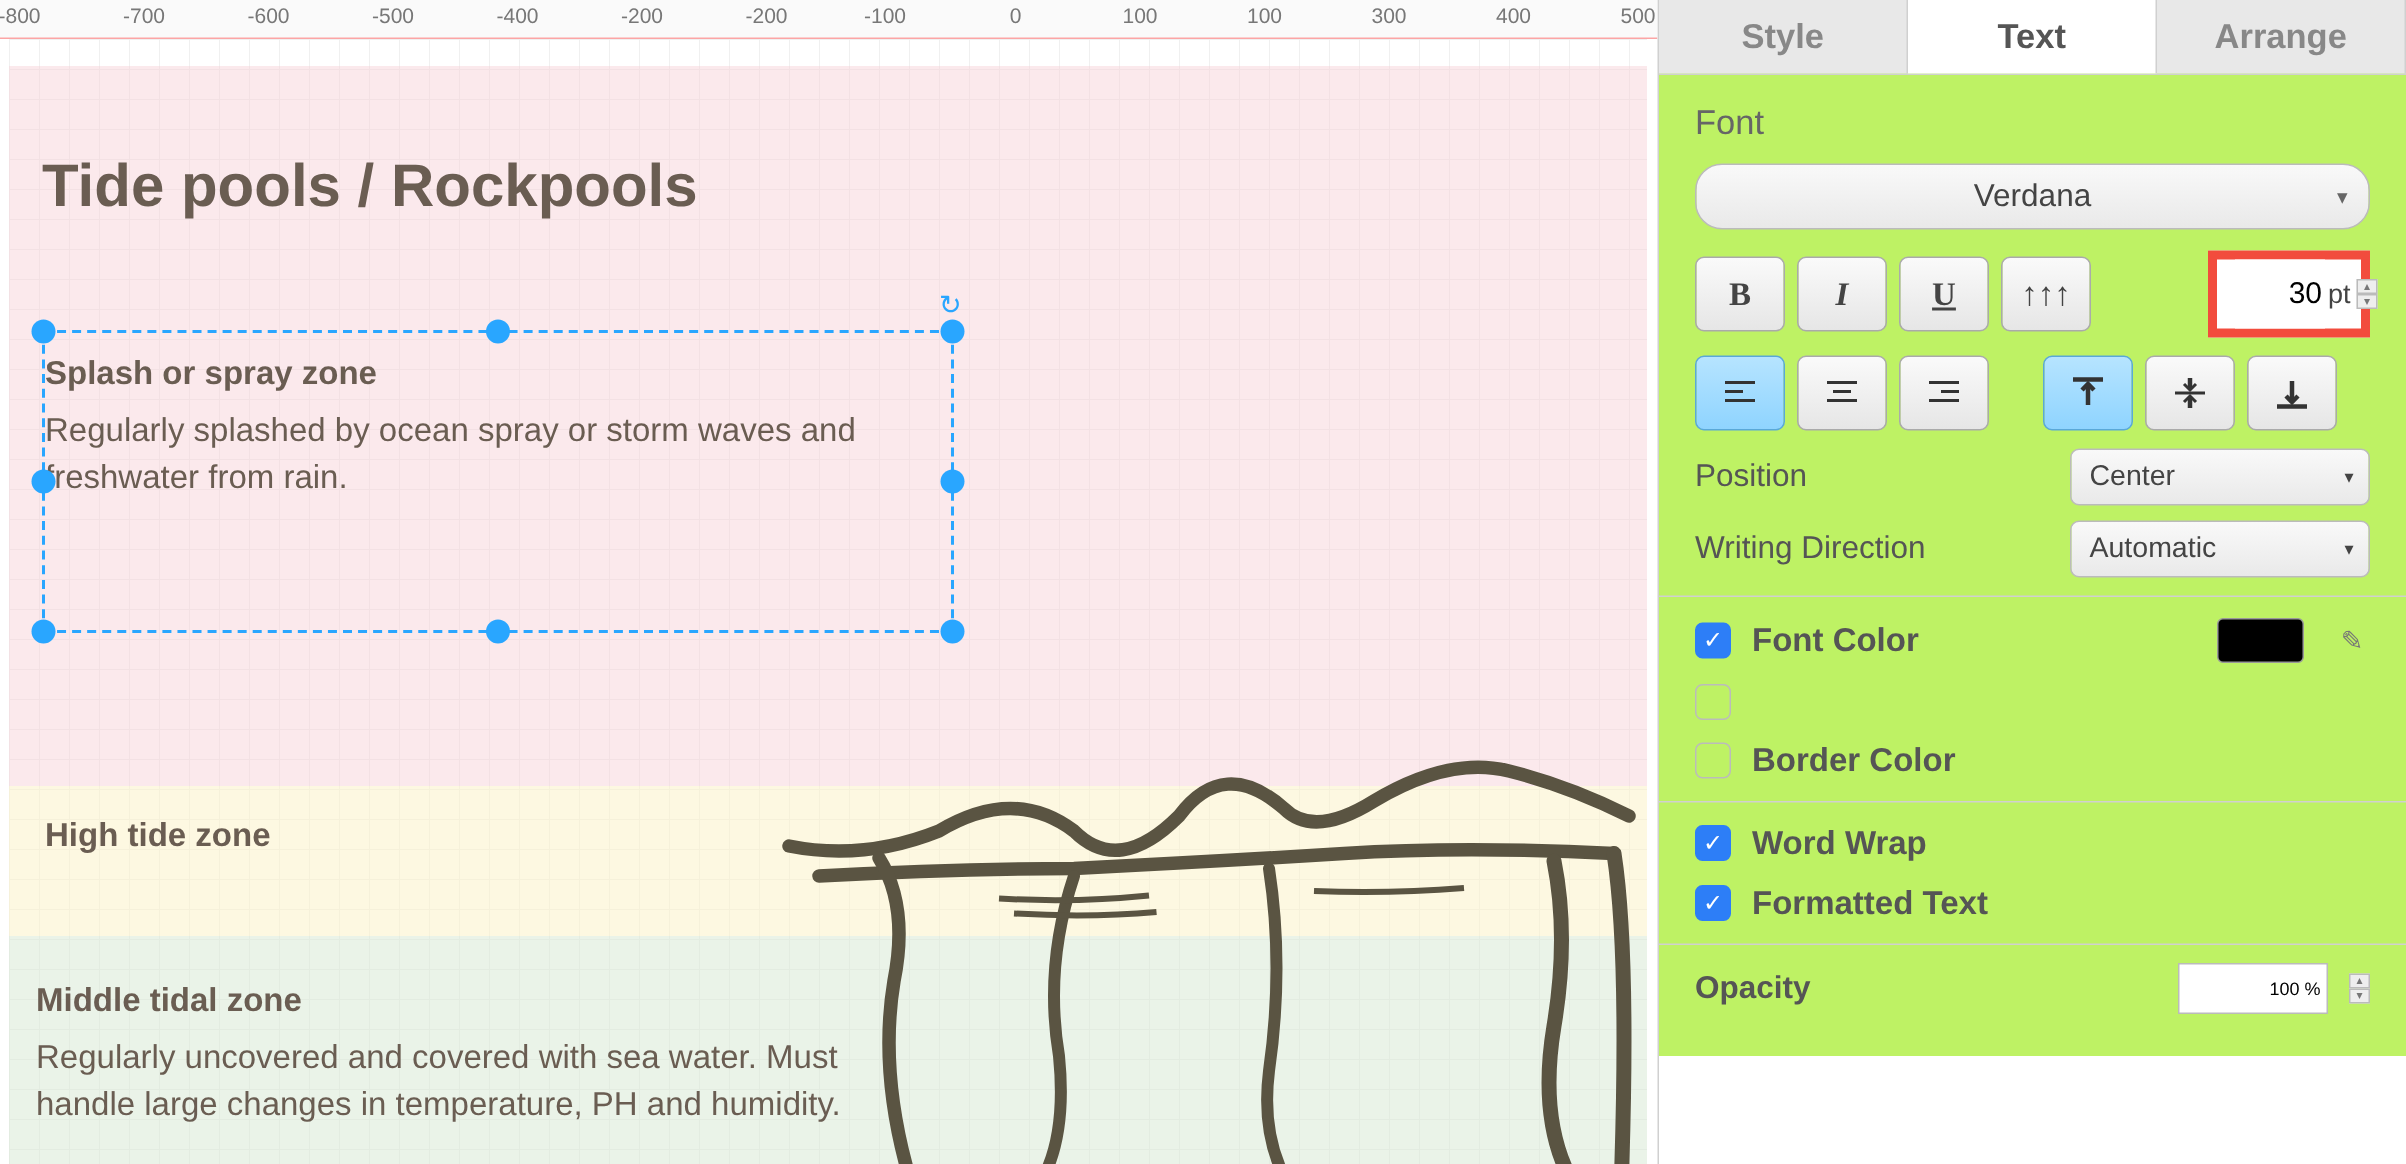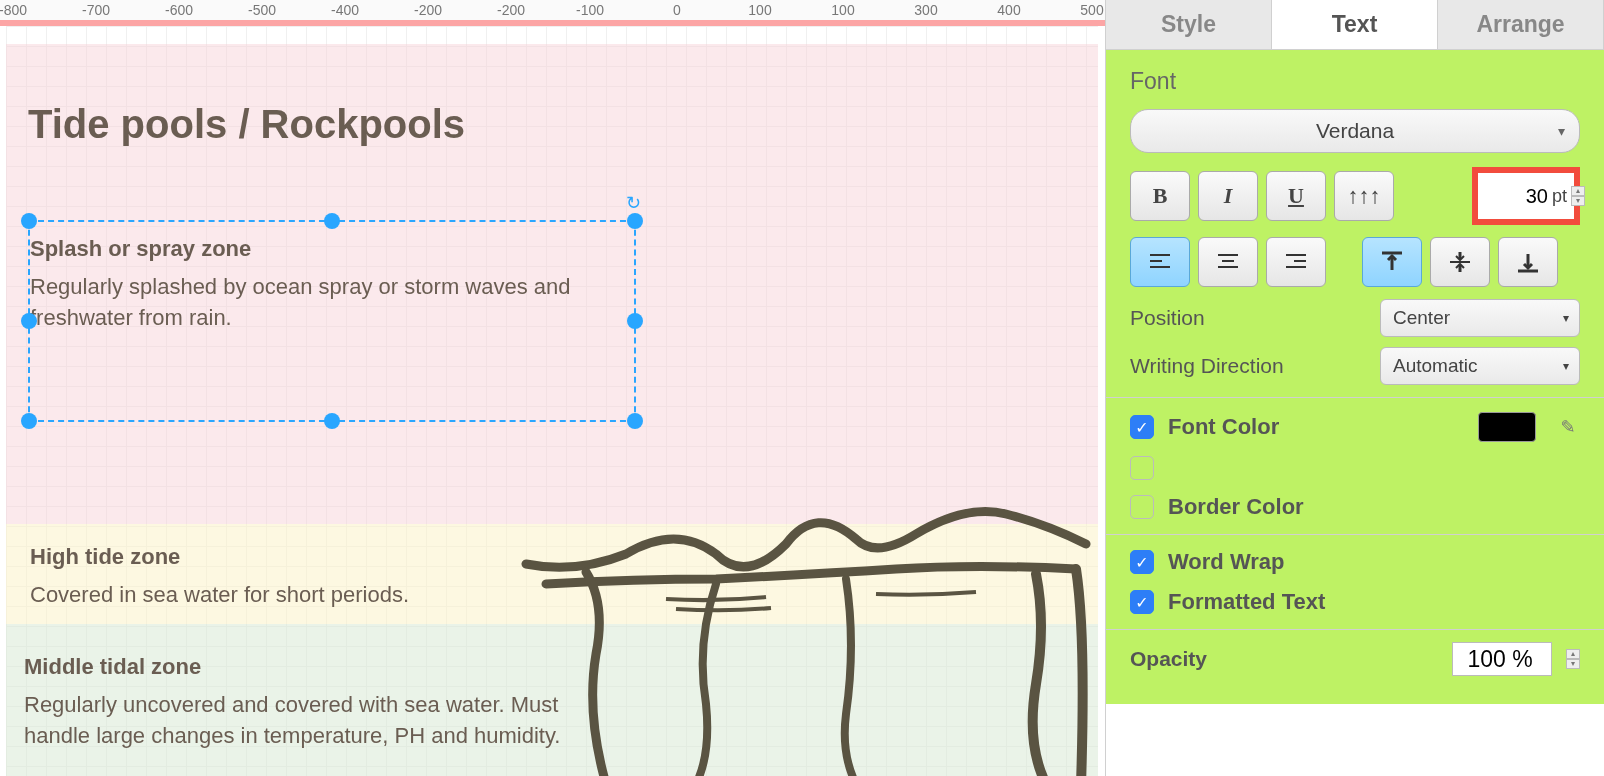--- a/index.html
+++ b/index.html
@@ -1,19 +1,19 @@
 <!DOCTYPE html>
 <html><head>
 <meta charset="utf-8">
 <style>
 * { box-sizing: border-box; margin: 0; padding: 0; }
 body { font-family: Verdana, Geneva, sans-serif; background: #fff; overflow: hidden; }
 .app { display: flex; width: 1604px; height: 776px; }
 .canvas-area { width: 1106px; height: 776px; position: relative; overflow: hidden; border-right: 1px solid #d0d0d0; }
-.ruler-h { height: 26px; background: #fafafa; border-bottom: 6px solid #fca5a5; position: relative; font-size: 15px; color: #888; font-family: Arial, sans-serif; overflow: hidden; }
+.ruler-h { height: 26px; background: #fafafa; border-bottom: 1px solid #fca5a5; position: relative; font-size: 15px; color: #888; font-family: Arial, sans-serif; overflow: hidden; }
 .ruler-tick { position: absolute; top: 2px; font-size: 14px; color: #777; transform: translateX(-50%); }
 .canvas { position: absolute; top: 26px; left: 6px; width: 1092px; height: 750px; background: #fff; background-image: linear-gradient(#f0f0f0 1px, transparent 1px), linear-gradient(90deg, #f0f0f0 1px, transparent 1px); background-size: 20px 20px; }
 .rect { position: absolute; left: 0; width: 1092px; }
 .r-pink { top: 18px; height: 480px; background: rgba(246, 207, 213, 0.45); }
 .r-yellow { top: 498px; height: 100px; background: rgba(251, 243, 200, 0.55); }
 .r-green { top: 598px; height: 160px; background: rgba(214, 231, 210, 0.5); }
 .title { position: absolute; top: 76px; left: 22px; font-size: 40px; font-weight: bold; color: #6a5d52; }
 .zone-label { font-size: 22px; font-weight: bold; color: #6a5d52; }
 .zone-desc { font-size: 22px; color: #6a5d52; margin-top: 10px; line-height: 1.4; }
 .sel-box { position: absolute; top: 194px; left: 22px; width: 608px; height: 202px; border: 2px dashed #29a6ff; background: transparent; pointer-events: none; }
@@ -47,21 +47,21 @@
 .prop-label { font-size: 21px; color: #555; flex: 1; }
 .select-sm { width: 200px; height: 38px; background: linear-gradient(#f9f9f9,#e9e9e9); border: 1px solid #bbb; border-radius: 6px; font-size: 19px; color: #444; padding: 0 30px 0 12px; display: flex; align-items: center; position: relative; cursor: pointer; }
 .select-sm .chev { position: absolute; right: 10px; font-size: 12px; }
 .hr { border: none; border-top: 1px solid #d0d0d0; margin: 12px -24px; }
 .chk-row { display: flex; align-items: center; gap: 14px; margin: 14px 0; }
 .chk { width: 24px; height: 24px; border-radius: 5px; border: 1px solid #bbb; display: flex; align-items: center; justify-content: center; font-size: 16px; color: #fff; cursor: pointer; }
 .chk.checked { background: #2d7ef7; border-color: #2d7ef7; }
 .chk-label { font-size: 22px; font-weight: bold; color: #555; }
 .color-sw { width: 58px; height: 30px; background: #000; border: 1px solid #999; border-radius: 4px; margin-left: auto; cursor: pointer; }
 .dropper { width: 24px; height: 30px; display: flex; align-items: center; justify-content: center; font-size: 18px; color: #777; cursor: pointer; margin-left: 6px; }
-.opacity-input { width: 100px; height: 34px; border: 1px solid #bbb; background: #fff; font-size: 23px; text-align: center; padding-right: 4px; }
+.opacity-input { width: 100px; height: 34px; border: 1px solid #bbb; background: #fff; font-size: 12px; text-align: right; padding-right: 4px; }
 .vert-ico { font-size: 22px; font-weight: bold; }
 </style>
 </head>
 <body>
 
 <div class="app">
   <div class="canvas-area">
     <div class="ruler-h">
       <span class="ruler-tick" style="left:13px">-800</span>
       <span class="ruler-tick" style="left:96px">-700</span>
@@ -97,21 +97,20 @@
         <div class="handle h-tr"></div>
         <div class="handle h-l"></div>
         <div class="handle h-r"></div>
         <div class="handle h-bl"></div>
         <div class="handle h-b"></div>
         <div class="handle h-br"></div>
       </div>
 
       <div class="zone-high">
         <div class="zone-label">High tide zone</div>
-        <div class="zone-desc">Covered in sea water for short periods.</div>
       </div>
 
       <div class="zone-mid">
         <div class="zone-label">Middle tidal zone</div>
         <div class="zone-desc">Regularly uncovered and covered with sea water. Must handle large changes in temperature, PH and humidity.</div>
       </div>
 
       <svg class="rock" viewBox="0 0 590 300">
         <path d="M10 80 Q 60 90 110 70 Q 160 40 200 70 Q 230 100 270 60 Q 300 20 340 55 Q 360 75 400 50 Q 450 20 490 30 Q 530 40 570 60" stroke="#5a5442" stroke-width="9" fill="none" stroke-linecap="round"></path>
         <path d="M30 100 Q 120 95 200 95 Q 300 90 380 85 Q 460 80 560 85" stroke="#5a5442" stroke-width="9" fill="none" stroke-linecap="round"></path>

